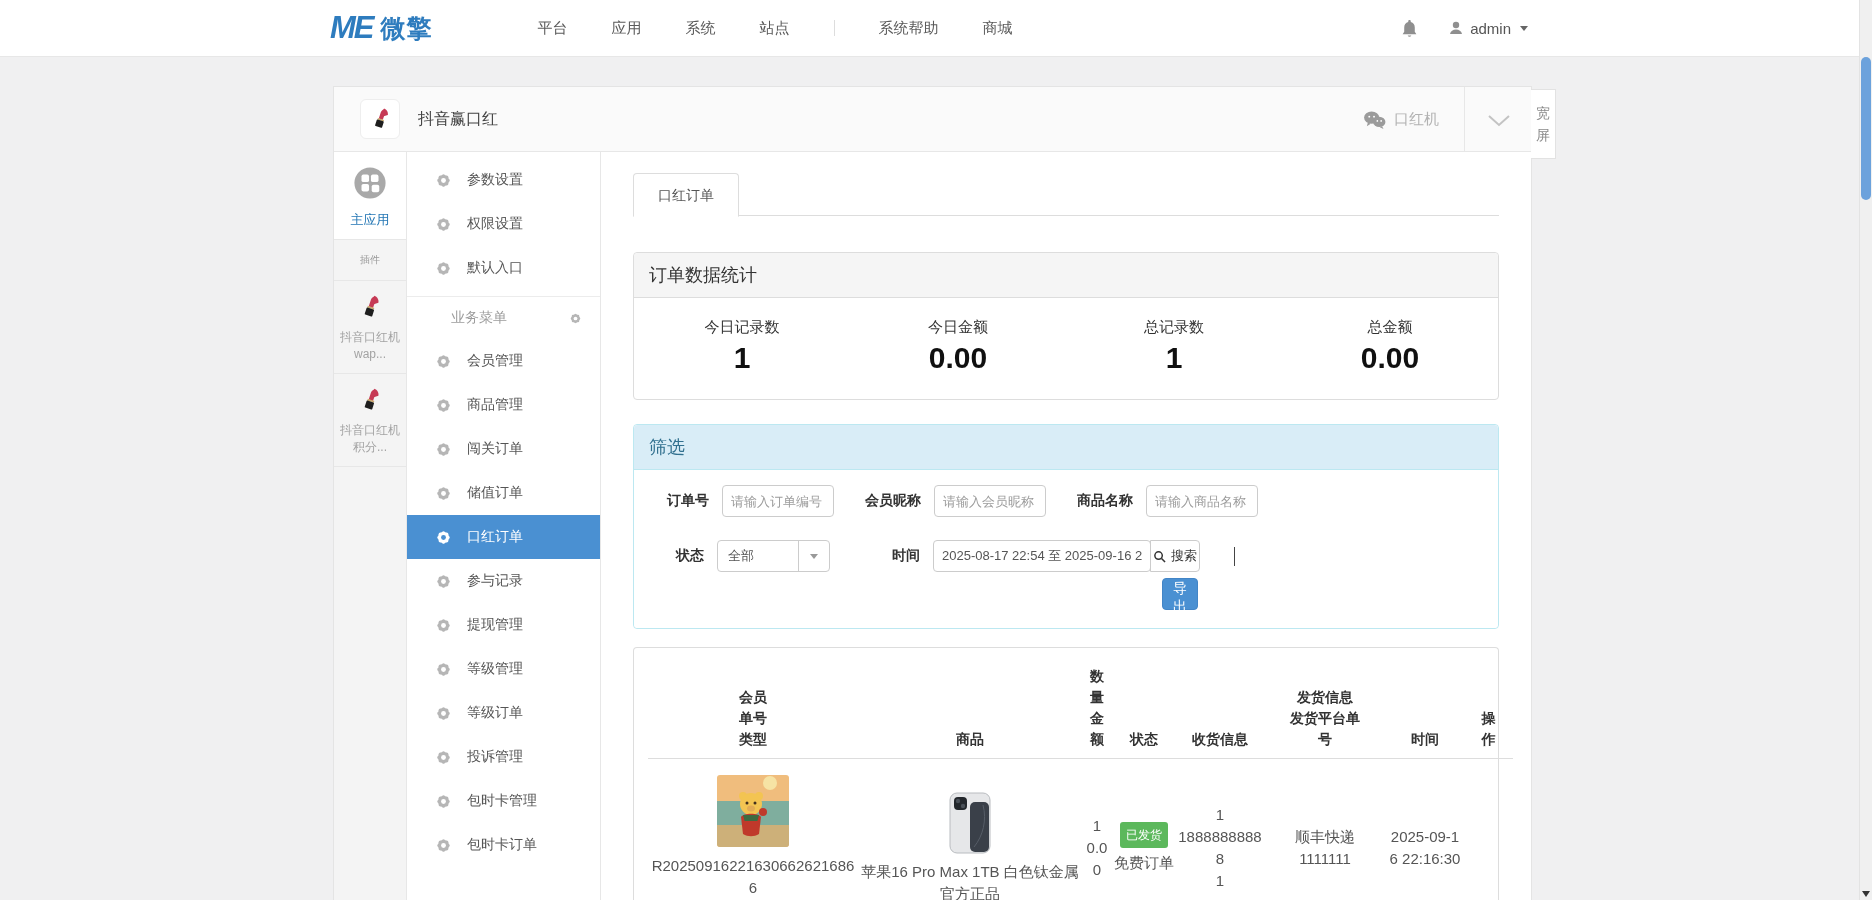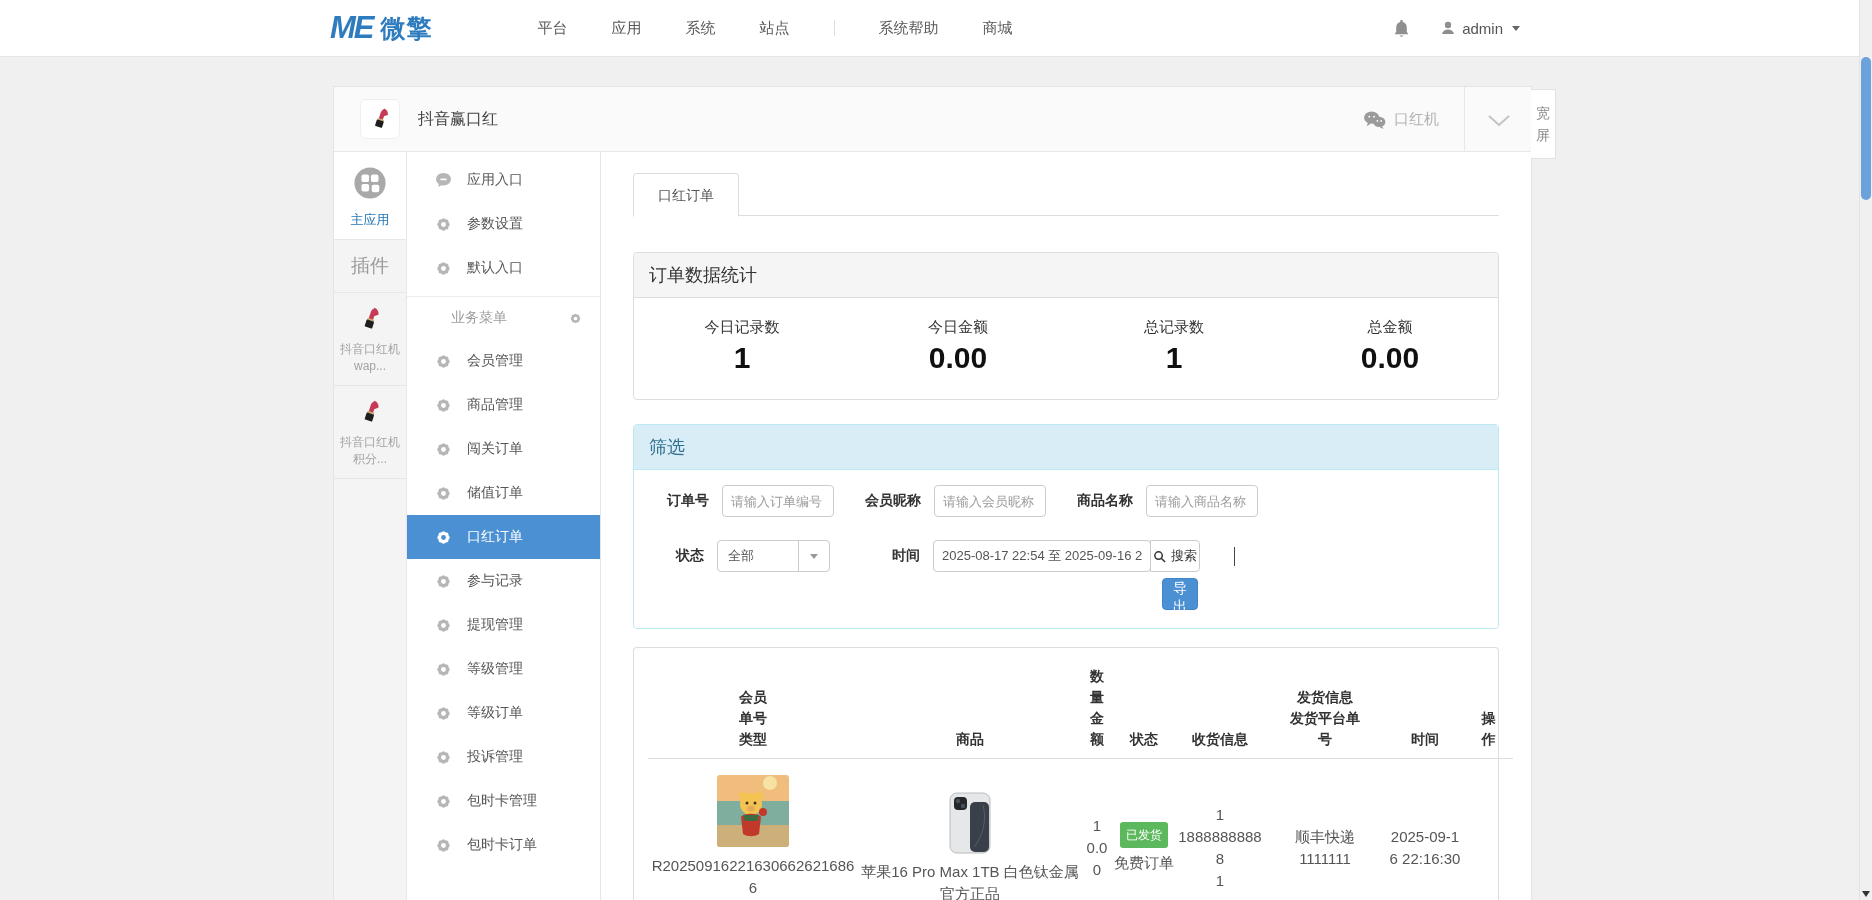--- a/index.html
+++ b/index.html
@@ -11,21 +11,21 @@
   }
   
   .navbar{position:absolute;top:0;left:0;right:0;height:56px;background:#fff;
     border-bottom:1px solid #e7e7e7;z-index:30;display:flex;align-items:center;}
   .nav-logo{margin-left:330px;display:flex;align-items:center;cursor:pointer;}
   .logo-me{font-size:31px;font-weight:bold;font-style:italic;color:#2e7cbe;letter-spacing:-2px;}
   .logo-cn{font-size:25px;font-weight:bold;color:#2e7cbe;margin-left:8px;letter-spacing:1px;}
   .nav-menu{list-style:none;display:flex;align-items:center;margin:0 0 0 105px;padding:0;gap:44px;}
   .nav-menu li{font-size:15px;color:#5a5a5a;cursor:pointer;white-space:nowrap;}
   .nav-divider{width:1px;height:16px;background:#ddd;cursor:default !important;}
-  .nav-right{position:absolute;right:352px;top:0;height:56px;display:flex;align-items:center;gap:30px;}
+  .nav-right{position:absolute;right:344px;top:0;height:56px;display:flex;align-items:center;gap:30px;}
   .nav-user{display:flex;align-items:center;gap:6px;cursor:pointer;color:#555;font-size:15px;}
   .caret{width:0;height:0;border-left:4px solid transparent;border-right:4px solid transparent;
     border-top:5px solid #666;margin-left:3px;}
   
   .app-panel{position:absolute;left:333px;top:86px;width:1197px;height:814px;background:#fff;
     border:1px solid #e4e4e4;border-bottom:none;}
   .panel-header{height:64px;background:#fafafa;border-bottom:1px solid #e7e7e7;
     display:flex;align-items:center;padding-left:26px;position:relative;}
   .app-icon-tile{width:38px;height:38px;background:#fff;border:1px solid #eee;border-radius:6px;
     display:flex;align-items:center;justify-content:center;}
@@ -35,21 +35,21 @@
   .header-divider{position:absolute;right:66px;top:0;bottom:0;width:1px;background:#e7e7e7;}
   .header-chevron{position:absolute;right:20px;top:26px;cursor:pointer;}
   .widescreen-btn{position:absolute;left:1197px;top:2px;width:25px;height:70px;background:#fff;
     border:1px solid #e2e2e2;border-left:none;color:#8a8a8a;font-size:14px;text-align:center;
     padding-top:12px;box-sizing:border-box;line-height:22px;cursor:pointer;word-break:break-all;}
   
   .panel-body{display:flex;height:749px;overflow:hidden;}
   .rail{width:72px;background:#f4f4f4;border-right:1px solid #e7e7e7;flex-shrink:0;}
   .rail-main{background:#fff;text-align:center;padding:14px 0 10px;border-bottom:1px solid #e7e7e7;cursor:pointer;}
   .rail-main-label{display:block;color:#2577b5;font-size:13px;margin-top:7px;}
-  .rail-section{text-align:center;color:#9a9a9a;font-size:19px;padding:13px 0;border-bottom:1px solid #e7e7e7;}
+  .rail-section{text-align:center;color:#9a9a9a;font-size:10px;padding:13px 0;border-bottom:1px solid #e7e7e7;}
   .rail-item{text-align:center;padding:12px 4px 10px;border-bottom:1px solid #e7e7e7;cursor:pointer;}
   .rail-item-label{display:block;color:#a3a3a3;font-size:12px;line-height:17px;margin-top:4px;word-break:break-all;}
   .sidebar{width:194px;background:#fff;border-right:1px solid #e7e7e7;flex-shrink:0;padding-top:6px;box-sizing:border-box;}
   .menu-item{height:44px;display:flex;align-items:center;padding-left:28px;gap:15px;
     font-size:14px;color:#555;cursor:pointer;}
   .menu-item svg{flex-shrink:0;}
   .menu-item .g{fill:#b6b6b6}.menu-item .h{fill:#fff}
   .menu-item.active{background:#4a90d2;color:#fff;}
   .menu-item.active .g{fill:#fff}.menu-item.active .h{fill:#4a90d2}
   .menu-section{height:42px;display:flex;align-items:center;justify-content:space-between;
@@ -213,32 +213,33 @@
               <rect x="12" y="17.6" width="9" height="8.4" rx="1" fill="#1e1e1e"></rect>
             </g>
         </svg>
         <span class="rail-item-label">抖音口红机积分...</span>
       </div>
     </div>
 
     <div class="sidebar">
       <div class="menu-item">
         <svg width="17" height="17" viewBox="0 0 16 16">
-            <path d="M8 1C4 1 1 3.6 1 6.8c0 1.8 1 3.4 2.6 4.5L3 14l3.2-1.6c.6.1 1.2.2 1.8.2 4 0 7-2.6 7-5.8S12 1 8 1z" fill="#b6b6b6"></path>
-            <rect x="5" y="6.1" width="6" height="1.6" rx=".8" fill="#fff"></rect>
-          </svg>
-        <span>应用入口</span>
-      </div>
-      <div class="menu-item">
-        <svg width="17" height="17" viewBox="0 0 16 16">
             <rect class="g" x="3.4" y="3.4" width="9.2" height="9.2" rx="1.6"></rect>
             <rect class="g" x="3.4" y="3.4" width="9.2" height="9.2" rx="1.6" transform="rotate(45 8 8)"></rect>
             <circle class="h" cx="8" cy="8" r="2.3"></circle>
           </svg>
         <span>参数设置</span>
+      </div>
+      <div class="menu-item">
+        <svg width="17" height="17" viewBox="0 0 16 16">
+            <rect class="g" x="3.4" y="3.4" width="9.2" height="9.2" rx="1.6"></rect>
+            <rect class="g" x="3.4" y="3.4" width="9.2" height="9.2" rx="1.6" transform="rotate(45 8 8)"></rect>
+            <circle class="h" cx="8" cy="8" r="2.3"></circle>
+          </svg>
+        <span>权限设置</span>
       </div>
       <div class="menu-item">
         <svg width="17" height="17" viewBox="0 0 16 16">
             <rect class="g" x="3.4" y="3.4" width="9.2" height="9.2" rx="1.6"></rect>
             <rect class="g" x="3.4" y="3.4" width="9.2" height="9.2" rx="1.6" transform="rotate(45 8 8)"></rect>
             <circle class="h" cx="8" cy="8" r="2.3"></circle>
           </svg>
         <span>默认入口</span>
       </div>
 

